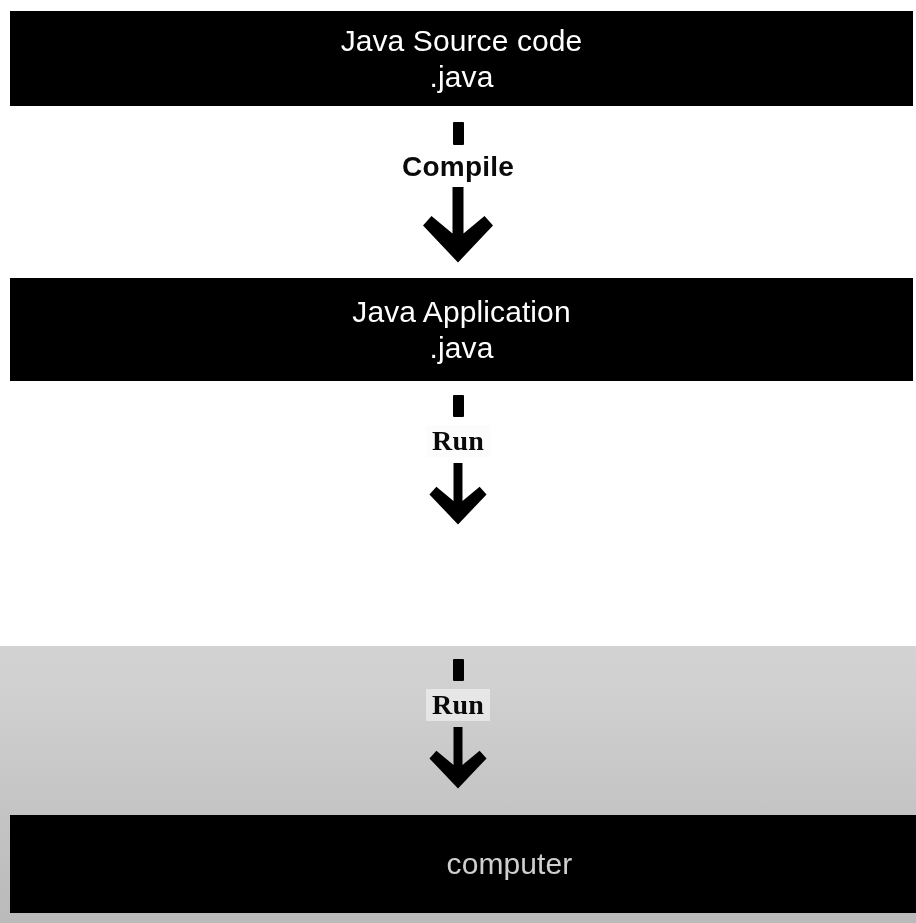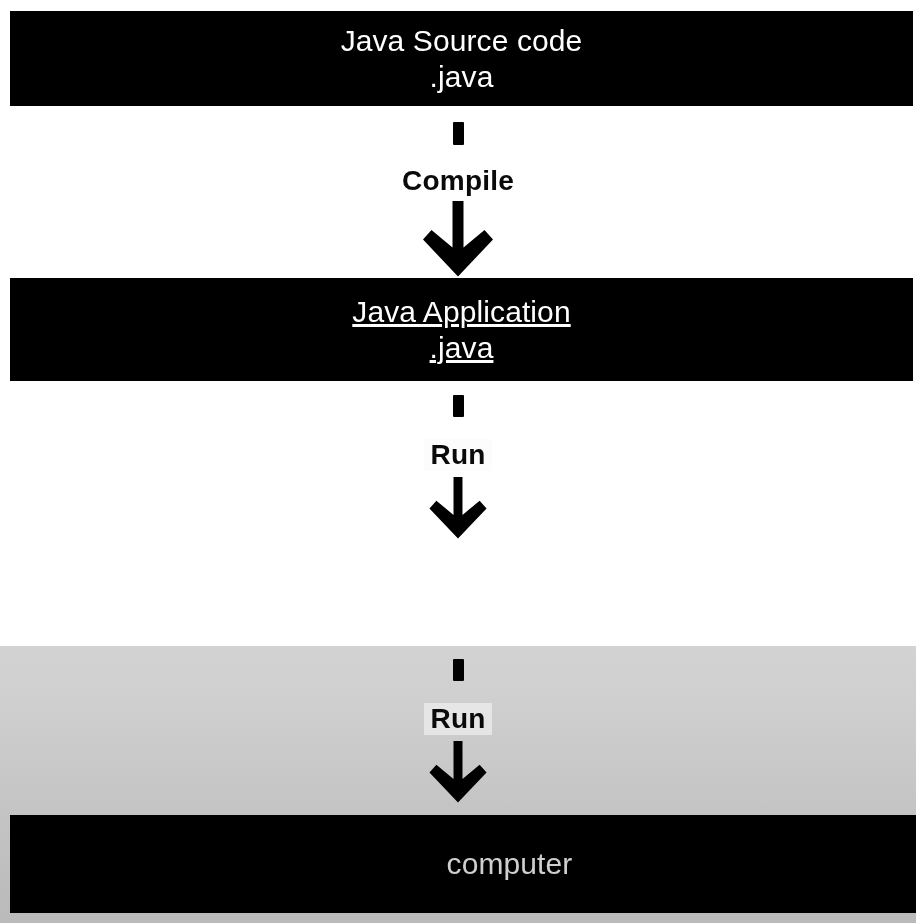--- a/index.html
+++ b/index.html
@@ -56,21 +56,21 @@
     font-size: 30px;
     font-weight: 400;
     letter-spacing: 0.1px;
     color: #ffffff;
   }
   .node-line.dim {
     color: #cfcfcf;
   }
 
   #node-source   { top: 11px;  height: 95px; }
-  #node-app      { top: 278px; height: 103px; text-decoration: underline; }
+  #node-app      { top: 278px; height: 103px; }
   #node-jvm      { top: 546px; height: 99px; }
   #node-computer { top: 815px; height: 98px; padding-left: 48px; }
 
   
   .connector {
     position: absolute;
     left: 0;
     width: 916px;
     display: flex;
     flex-direction: column;
@@ -88,28 +88,29 @@
   #conn-compile .conn-stub { height: 23px; margin-top: 16px; }
   #conn-run-1   .conn-stub { height: 22px; margin-top: 14px; }
   #conn-run-2   .conn-stub { height: 22px; margin-top: 14px; }
 
   .conn-label {
     font-size: 28px;
     font-weight: 700;
     color: #0a0a0a;
     letter-spacing: 0.2px;
     line-height: 1;
-    margin-top: 22px;
+    margin-top: 8px;
     margin-bottom: 6px;
     white-space: nowrap;
   }
   #conn-run-1 .conn-label,
   #conn-run-2 .conn-label {
     background: rgba(250,250,250,0.55);
     padding: 2px 6px;
+    font-family: Liberation Serif, serif;
   }
 
   .conn-arrow {
     display: block;
   }
 </style>
 </head>
 <body>
 
 <div id="diagram">

